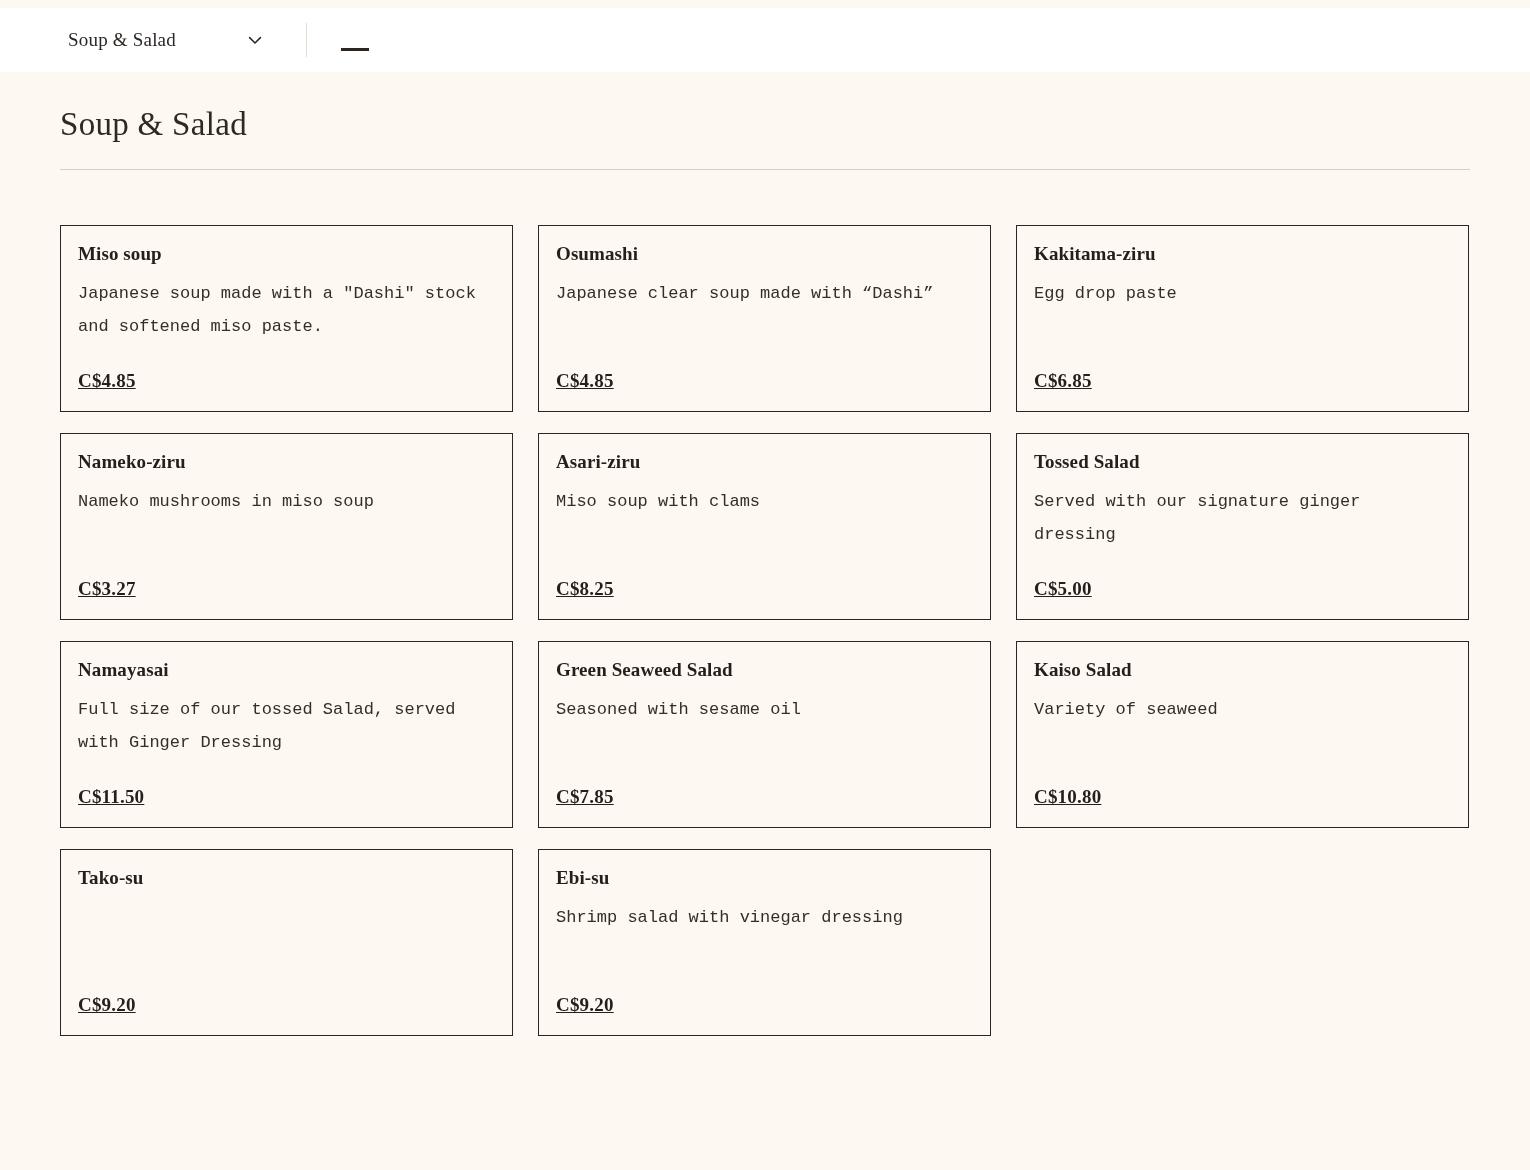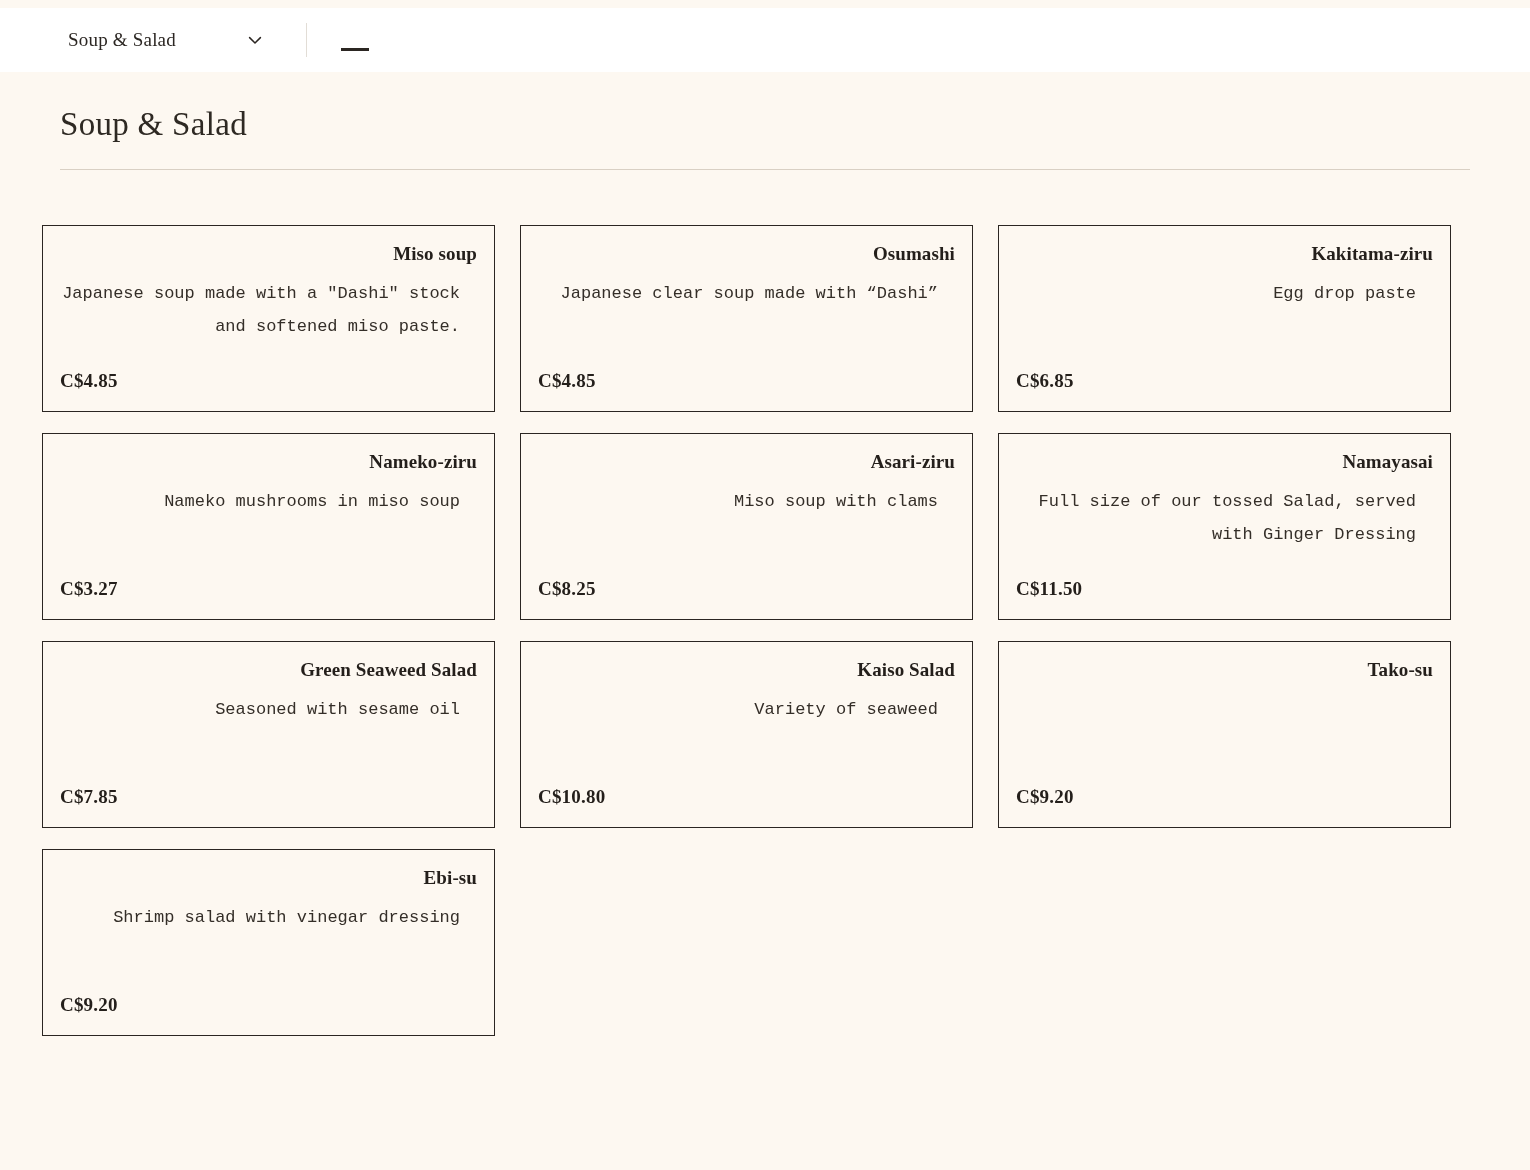--- a/index.html
+++ b/index.html
@@ -94,28 +94,27 @@
 
   .section-rule {
     margin-top: 27px;
     height: 1px;
     background: #d9d0c4;
     width: 1410px;
   }
 
   
   .grid {
-    margin: 0 42px;
+    margin: 0 60px;
     width: 1410px;
     display: grid;
     grid-template-columns: repeat(3, 453px);
     column-gap: 25px;
     row-gap: 21px;
     padding-top: 55px;
-    text-align: right;
   }
 
   .menu-card {
     border: 1px solid #2b2622;
     background: transparent;
     height: 187px;
     padding: 16px 17px 0 17px;
     position: relative;
     cursor: pointer;
   }
@@ -141,20 +140,21 @@
 
   .item-price {
     position: absolute;
     left: 17px;
     bottom: 19px;
     font-family: "Liberation Serif", "DejaVu Serif", serif;
     font-size: 19px;
     font-weight: 700;
     letter-spacing: .2px;
     color: #241f1b;
+    text-decoration: underline;
   }
 
   .next-section {
     margin: 0 60px;
     padding-top: 62px;
   }
 </style>
 </head>
 <body>
 
@@ -205,20 +205,25 @@
       <div class="item-desc">Nameko mushrooms in miso soup</div>
       <div class="item-price">C$3.27</div>
     </div>
 
     <div class="menu-card">
       <div class="item-name">Asari-ziru</div>
       <div class="item-desc">Miso soup with clams</div>
       <div class="item-price">C$8.25</div>
     </div>
 
+    <div class="menu-card">
+      <div class="item-name">Tossed Salad</div>
+      <div class="item-desc">Served with our signature ginger dressing</div>
+      <div class="item-price">C$5.00</div>
+    </div>
 
     <div class="menu-card">
       <div class="item-name">Namayasai</div>
       <div class="item-desc">Full size of our tossed Salad, served with Ginger Dressing</div>
       <div class="item-price">C$11.50</div>
     </div>
 
     <div class="menu-card">
       <div class="item-name">Green Seaweed Salad</div>
       <div class="item-desc">Seasoned with sesame oil</div>

